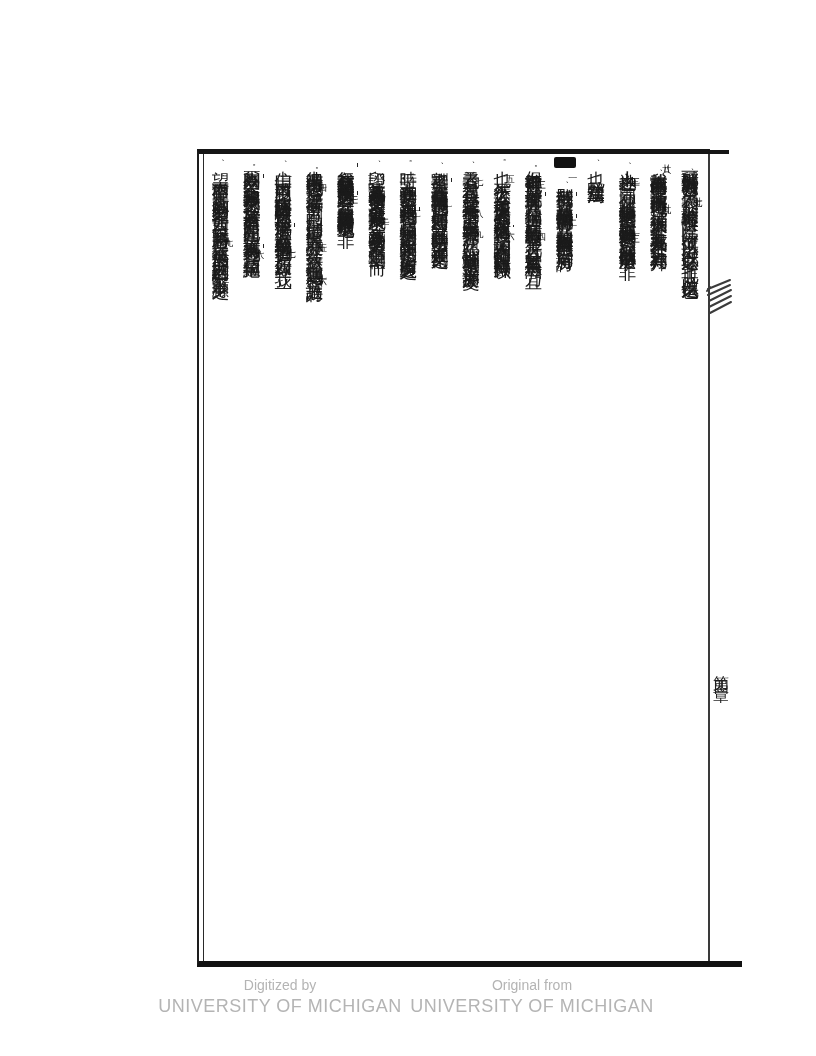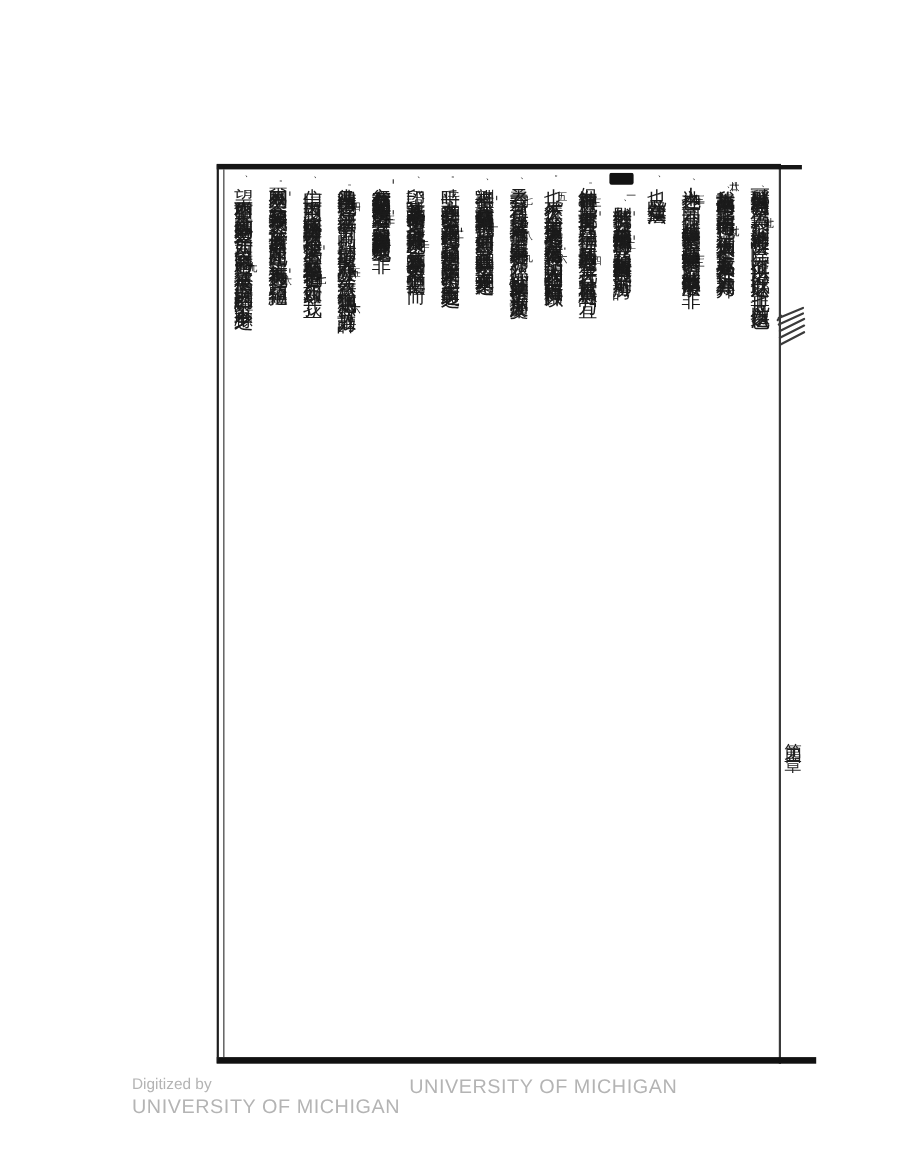--- a/index.html
+++ b/index.html
@@ -67,21 +67,21 @@
     position:absolute;left:710px;top:663px;
     writing-mode:vertical-rl;text-orientation:upright;
     font-size:16px;letter-spacing:5px;color:#1f1f1f;
   }
 
   
   .scribble{position:absolute;left:705px;top:277px;}
 
   
   .wm{
-    position:absolute;width:320px;
+    position:absolute;width:320px;text-align:center;
     color:#b4b4b4;
     font-family:"Liberation Sans", sans-serif;
     line-height:1.25;
   }
   .wm .l1{font-size:14px;}
   .wm .l2{font-size:18px;letter-spacing:0.5px;}
   .wm-left{left:120px;top:977px;}
   .wm-right{left:372px;top:977px;}
 </style>
 </head>
@@ -126,16 +126,17 @@
       <path d="M2 14 L5 10"></path>
     </g>
   </svg>
 
   <div class="wm wm-left">
     <div class="l1">Digitized by</div>
     <div class="l2">UNIVERSITY OF MICHIGAN</div>
   </div>
 
   <div class="wm wm-right">
+    <div class="l1">Original from</div>
     <div class="l2">UNIVERSITY OF MICHIGAN</div>
   </div>
 
 </div>
 
 </body></html>

